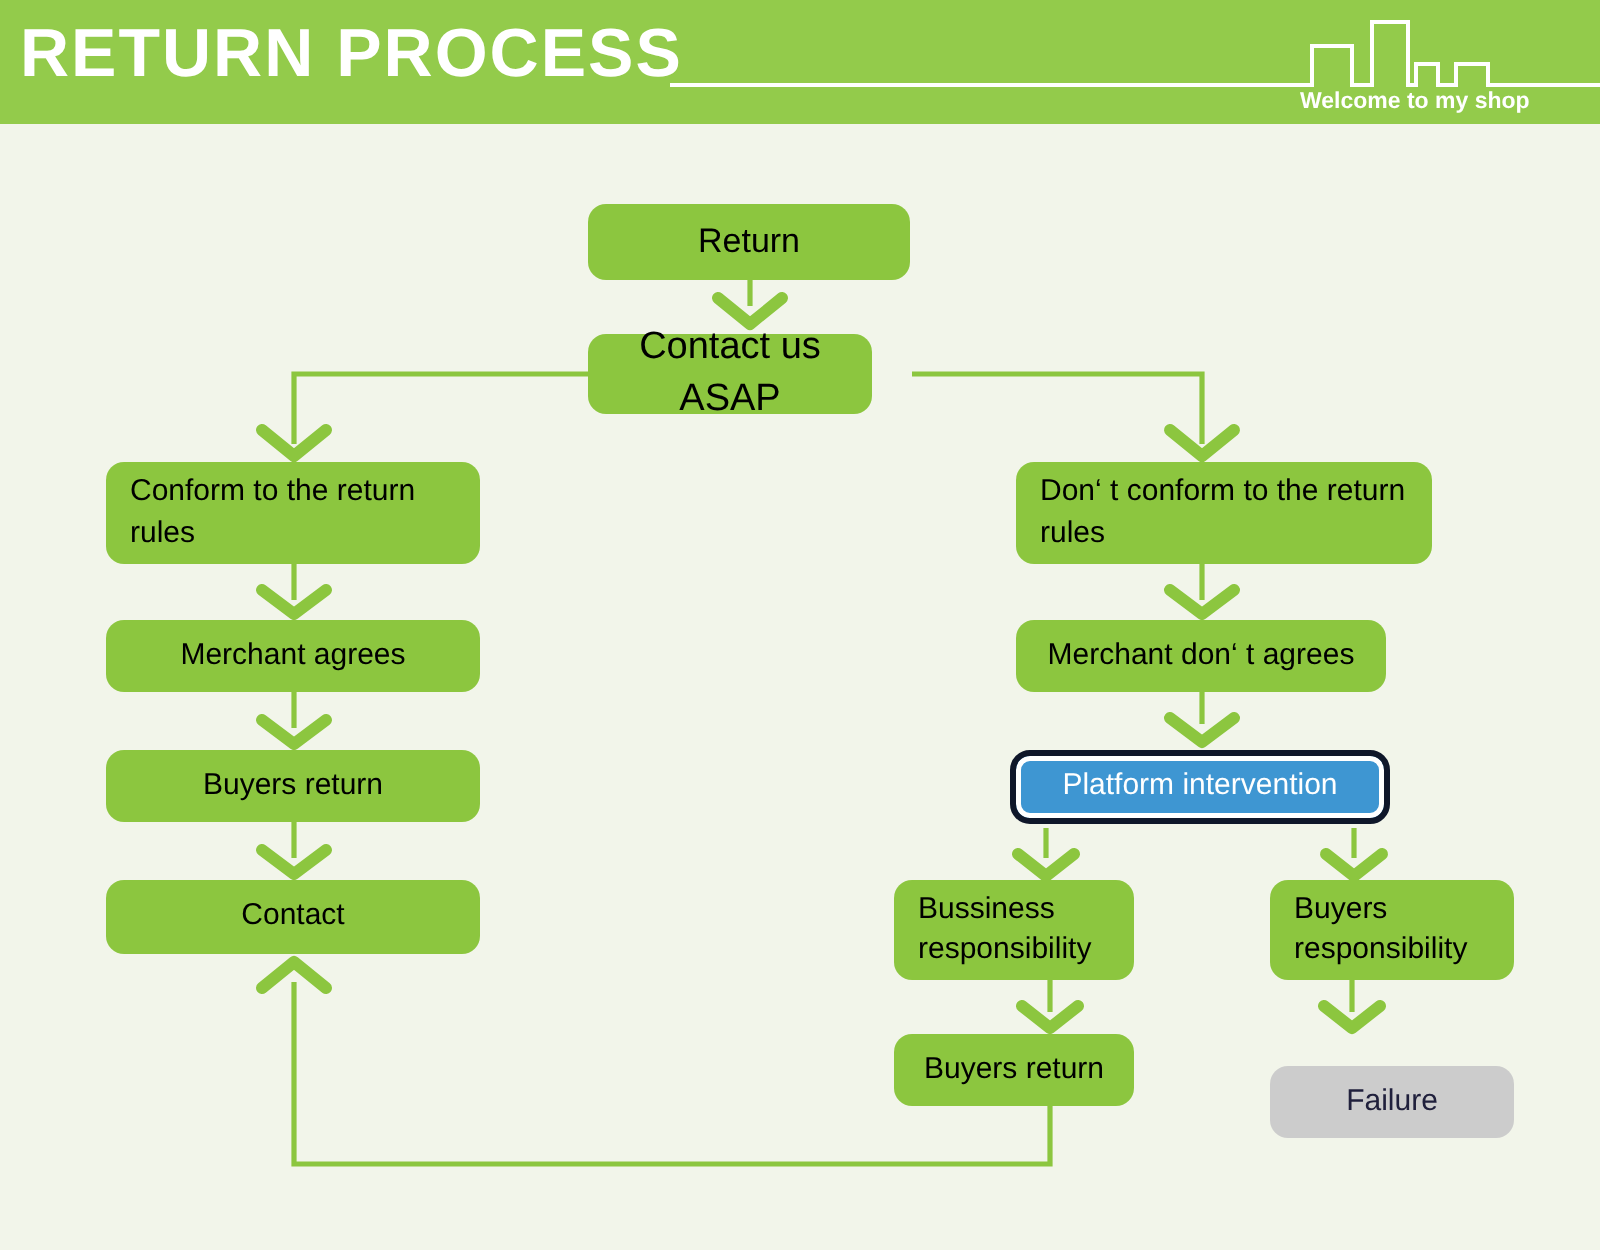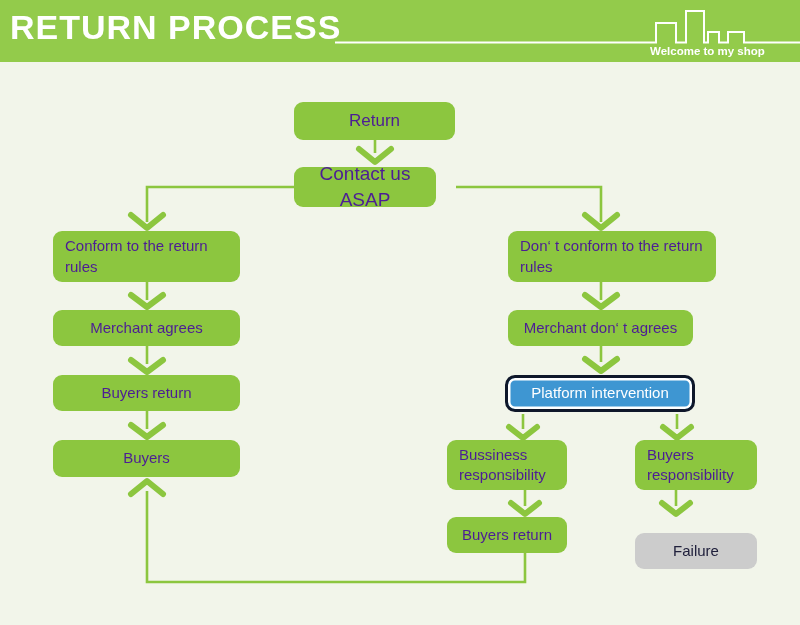--- a/index.html
+++ b/index.html
@@ -19,21 +19,21 @@
   }
   #header .tagline{
     position:absolute;left:650px;top:45px;width:150px;
     font-size:11.5px;font-weight:600;color:#fff;white-space:nowrap;
   }
   #header svg{position:absolute;left:0;top:0;}
   
   .node{
     position:absolute;box-sizing:border-box;
     background:#8CC63F;border-radius:9px;
-    color:#4c1d95;font-size:15px;line-height:1.35;
+    color:#000000;font-size:15px;line-height:1.35;
     display:flex;align-items:center;justify-content:center;text-align:center;
     padding:4px 10px;
   }
   .node.left-text{justify-content:flex-start;text-align:left;padding:6px 12px;}
   .node.big{font-size:19px;}
   .node.med{font-size:17px;}
   .node.blue{
     background:#3E96D2;color:#fff;
     border:3px solid #0f172a;border-radius:10px;
     box-shadow:inset 0 0 0 2.5px #ffffff;
@@ -128,21 +128,21 @@
   <div class="node med" style="left:294px;top:102px;width:161px;height:38px;">Return</div>
 
   <div class="node big" style="left:294px;top:167px;width:142px;height:40px;">Contact us ASAP</div>
 
   <div class="node left-text" style="left:53px;top:231px;width:187px;height:51px;">Conform to the return rules</div>
 
   <div class="node" style="left:53px;top:310px;width:187px;height:36px;">Merchant agrees</div>
 
   <div class="node" style="left:53px;top:375px;width:187px;height:36px;">Buyers return</div>
 
-  <div class="node" style="left:53px;top:440px;width:187px;height:37px;">Buyers</div>
+  <div class="node" style="left:53px;top:440px;width:187px;height:37px;">Contact</div>
 
   <div class="node left-text" style="left:508px;top:231px;width:208px;height:51px;">Don‘ t conform to the return rules</div>
 
   <div class="node" style="left:508px;top:310px;width:185px;height:36px;">Merchant don‘ t agrees</div>
 
   <div class="node blue" style="left:505px;top:375px;width:190px;height:37px;">Platform intervention</div>
 
   <div class="node left-text" style="left:447px;top:440px;width:120px;height:50px;">Bussiness responsibility</div>
 
   <div class="node left-text" style="left:635px;top:440px;width:122px;height:50px;">Buyers responsibility</div>

